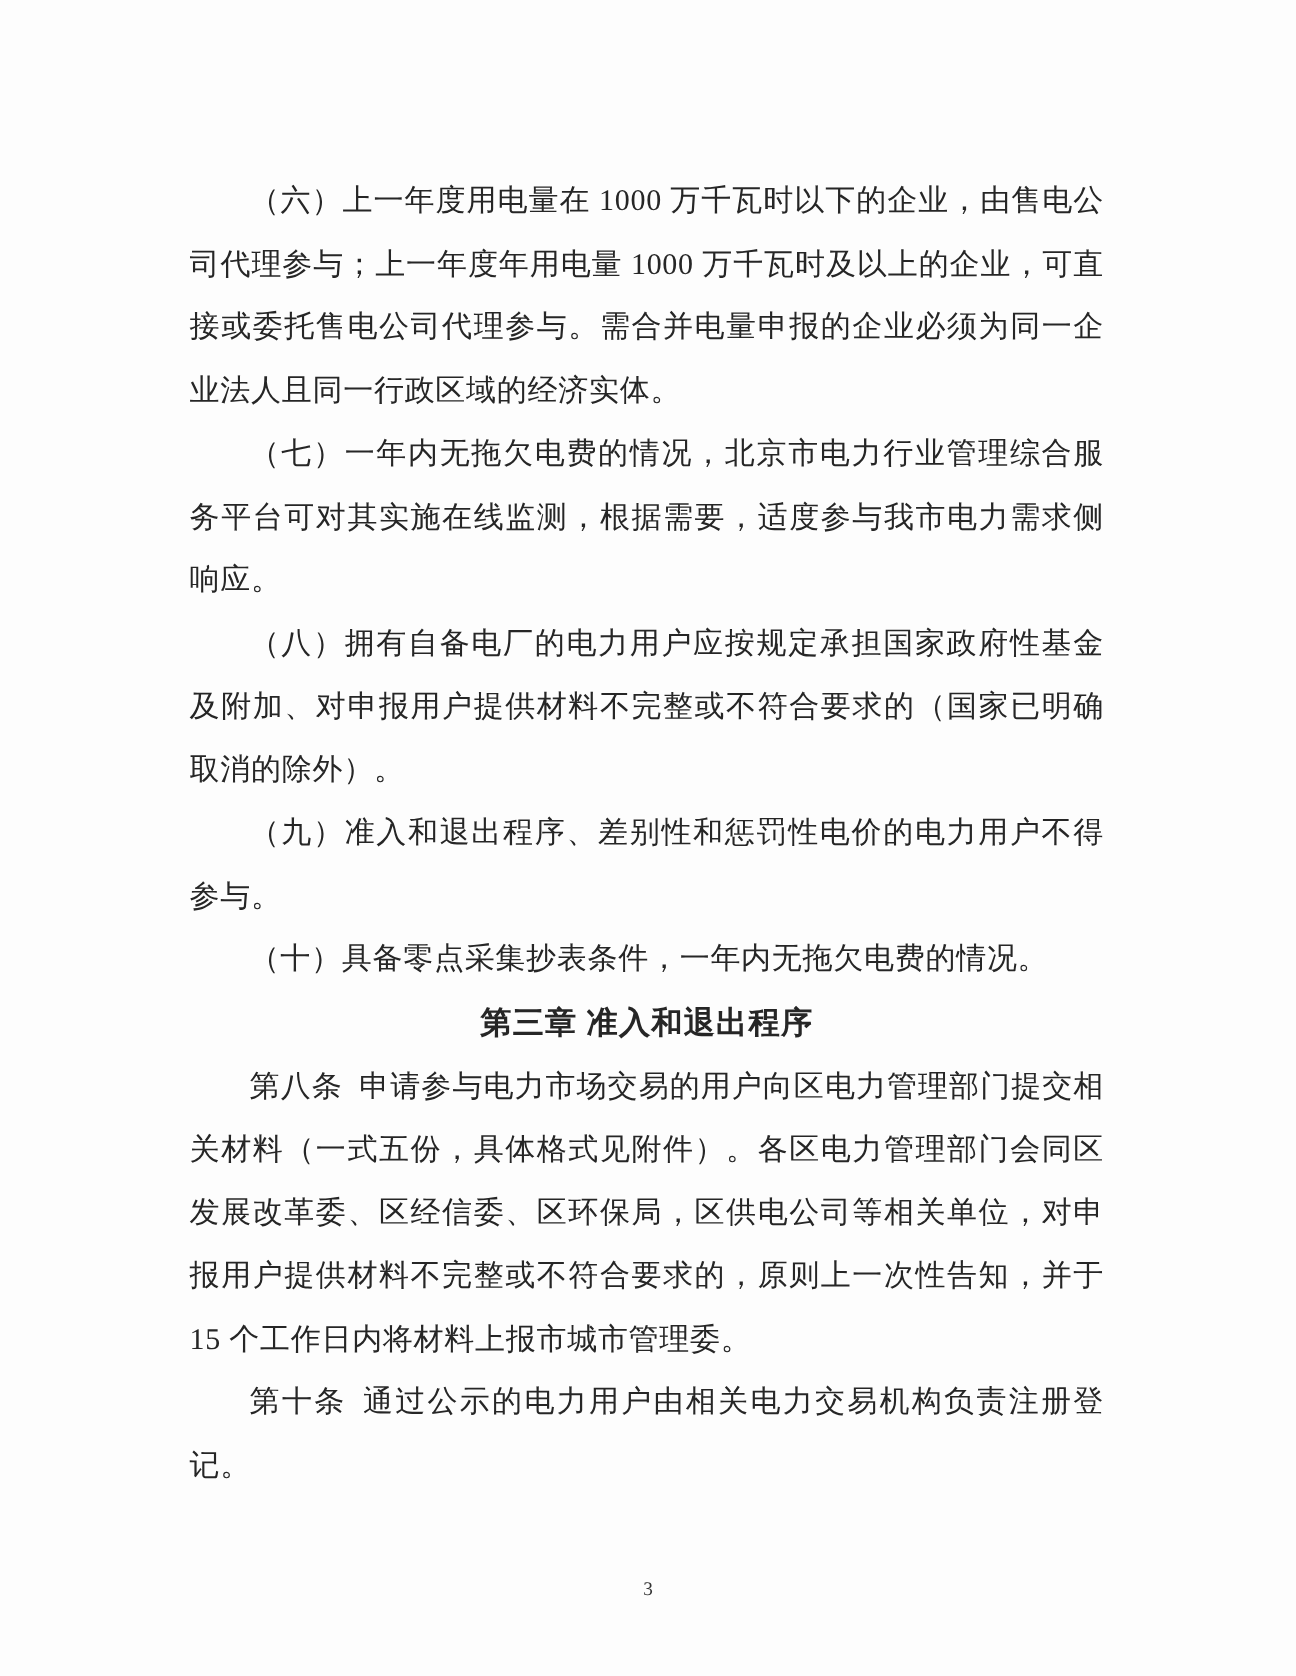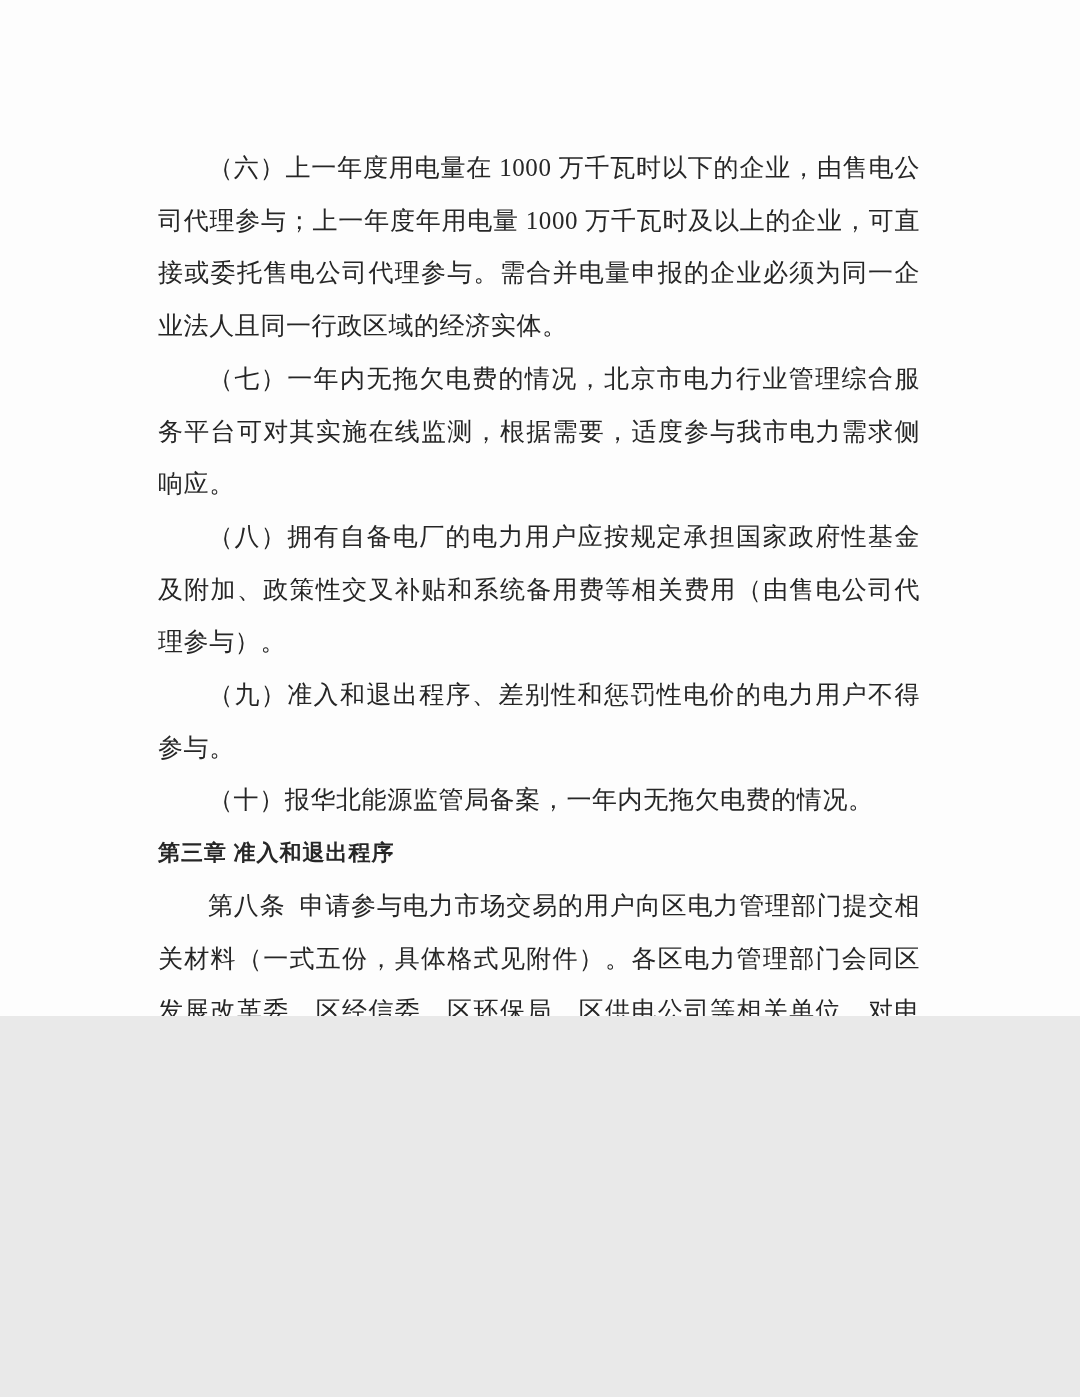--- a/index.html
+++ b/index.html
@@ -3,21 +3,21 @@
 <meta charset="utf-8">
 <style>
   html, body {
     margin: 0;
     padding: 0;
     background: #e9e9e9;
   }
   .page {
     position: relative;
     width: 1080px;
-    height: 1016px;
+    height: 1397px;
     margin: 0 auto;
     background: #fdfdfd;
     color: #262626;
     font-family: "Liberation Serif", "DejaVu Serif", serif;
     overflow: hidden;
   }
   .content {
     position: absolute;
     top: 142px;
     left: 158px;
@@ -27,23 +27,23 @@
     letter-spacing: 0.6px;
     text-align: justify;
     text-justify: inter-ideograph;
   }
   .para {
     margin: 0;
     text-indent: 2em;
   }
   .chapter {
     margin: 0;
-    font-size: 22px;
+    font-size: 26px;
     font-weight: bold;
-    text-align: left;
+    text-align: center;
     text-indent: 0;
     line-height: 52.7px;
     letter-spacing: 1px;
   }
   .article-lead {
     font-weight: normal;
     margin-right: 0.55em;
   }
   .page-number {
     position: absolute;
@@ -59,30 +59,30 @@
 </head>
 <body>
 
 <div class="page">
   <div class="content">
 
     <p class="para">（六）上一年度用电量在 1000 万千瓦时以下的企业，由售电公司代理参与；上一年度年用电量 1000 万千瓦时及以上的企业，可直接或委托售电公司代理参与。需合并电量申报的企业必须为同一企业法人且同一行政区域的经济实体。</p>
 
     <p class="para">（七）一年内无拖欠电费的情况，北京市电力行业管理综合服务平台可对其实施在线监测，根据需要，适度参与我市电力需求侧响应。</p>
 
-    <p class="para">（八）拥有自备电厂的电力用户应按规定承担国家政府性基金及附加、政策性交叉补贴和系统备用费等相关费用（由售电公司代理参与）。</p>
+    <p class="para">（八）拥有自备电厂的电力用户应按规定承担国家政府性基金及附加、对申报用户提供材料不完整或不符合要求的（国家已明确取消的除外）。</p>
 
     <p class="para">（九）准入和退出程序、差别性和惩罚性电价的电力用户不得参与。</p>
 
-    <p class="para">（十）报华北能源监管局备案，一年内无拖欠电费的情况。</p>
+    <p class="para">（十）具备零点采集抄表条件，一年内无拖欠电费的情况。</p>
 
     <h2 class="chapter">第三章 准入和退出程序</h2>
 
     <p class="para">
-      <span class="article-lead">第八条</span><span>申请参与电力市场交易的用户向区电力管理部门提交相关材料（一式五份，具体格式见附件）。各区电力管理部门会同区发展改革委、区经信委、区环保局，区供电公司等相关单位，对申报用户提供材料不完整或不符合要求的，原则上一次性告知，并于 10 个工作日内将材料上报市城市管理委。</span>
+      <span class="article-lead">第八条</span><span>申请参与电力市场交易的用户向区电力管理部门提交相关材料（一式五份，具体格式见附件）。各区电力管理部门会同区发展改革委、区经信委、区环保局，区供电公司等相关单位，对申报用户提供材料不完整或不符合要求的，原则上一次性告知，并于 15 个工作日内将材料上报市城市管理委。</span>
     </p>
 
 
     <p class="para">
       <span class="article-lead">第十条</span><span>通过公示的电力用户由相关电力交易机构负责注册登记。</span>
     </p>
 
   </div>
 
   <div class="page-number">3</div>

